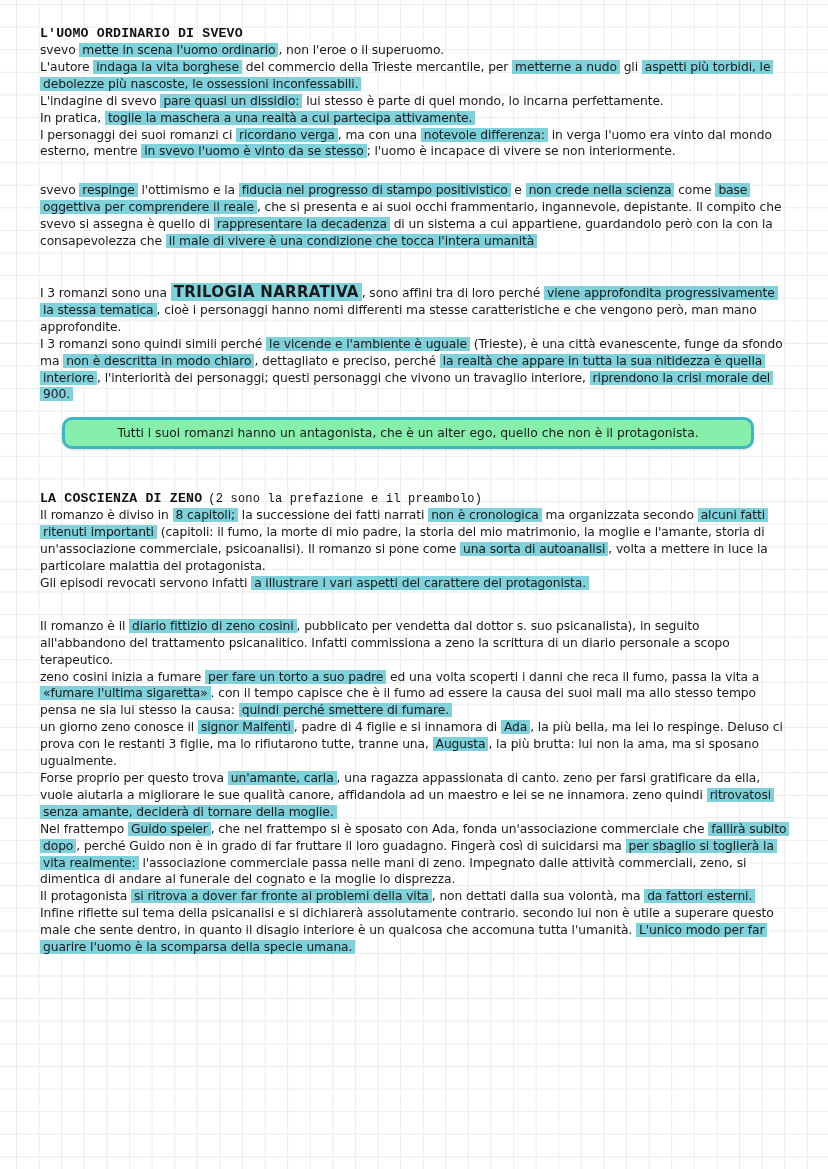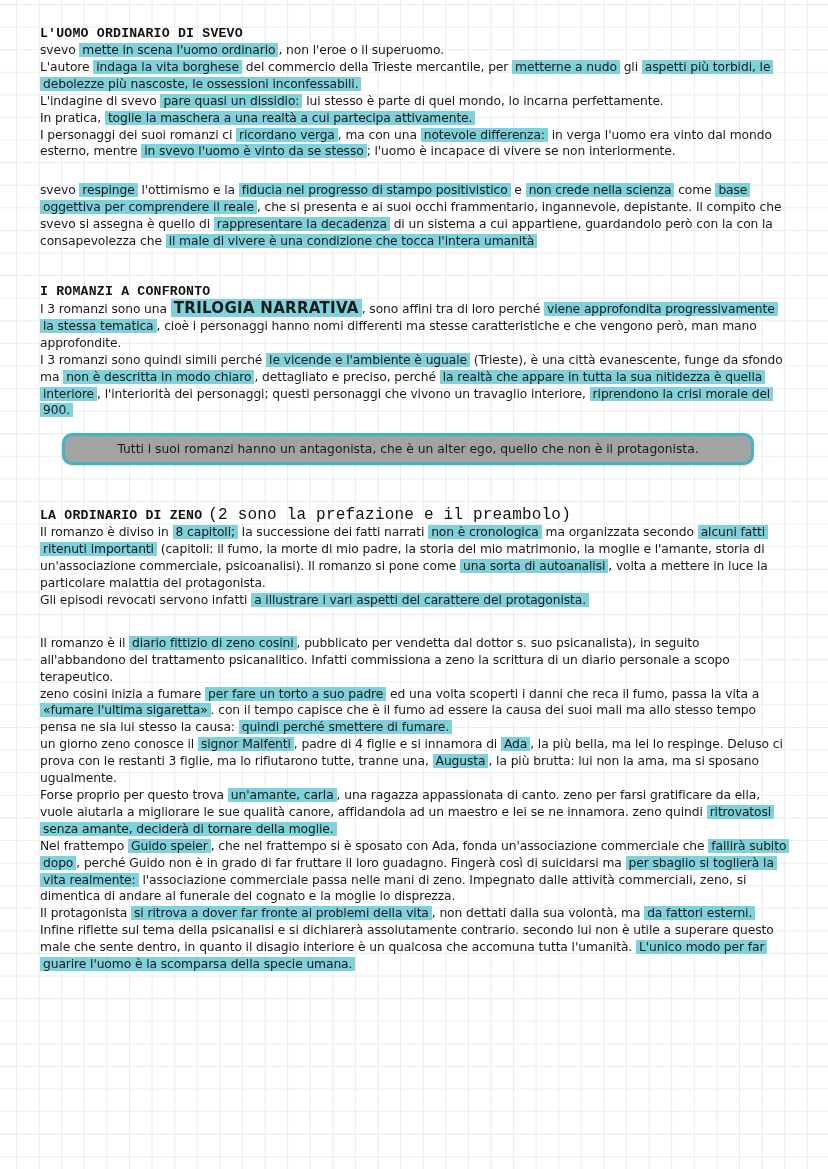--- a/index.html
+++ b/index.html
@@ -14,37 +14,37 @@
     font-family: "DejaVu Sans", sans-serif;
     color: #1a1a1a;
   }
   .page { position: relative; padding: 26px 40px 0 40px; }
   .section { margin: 0; }
   .h {
     font-family: Liberation Mono, monospace;
     font-weight: bold; font-size: 13.2px; letter-spacing: 0.2px;
     line-height: 16px; margin: 0; color: #111;
   }
-  .h .sub { font-weight: normal; font-size: 16px; margin-left: 6px; text-align: center; }
+  .h .sub { font-weight: normal; font-size: 12px; margin-left: 6px; text-align: center; }
   .para { font-size: 12.3px; line-height: 16.9px; margin: 0; letter-spacing: -0.1px; }
   .hl {
     background: #7fd2dc;
     border-radius: 0;
     padding: 0 3px;
     box-decoration-break: clone;
     -webkit-box-decoration-break: clone;
   }
   .caps { font-weight: bold; font-size: 15px; letter-spacing: 0.3px; }
   .gap-l { height: 34px; }
   .gap-m { height: 22px; }
   .callout {
     margin: 14px 34px 0 22px;
     border: 3px solid #3fb6c2;
     border-radius: 10px;
-    background: #a3a3a3;
+    background: #86efac;
     padding: 6px 10px;
     font-size: 12.3px;
     text-align: center;
     box-shadow: 0 1px 2px rgba(0,0,0,0.15);
   }
 </style>
 </head>
 <body>
 
 <div class="page">
@@ -52,30 +52,29 @@
   <div class="section">
     <h2 class="h">L'UOMO ORDINARIO DI SVEVO</h2>
     <p class="para"><span>svevo </span><span class="hl" style="background: rgb(127, 210, 220);">mette in scena l'uomo ordinario</span><span>, non l'eroe o il superuomo.</span><br><span>L'autore </span><span class="hl" style="background: rgb(127, 210, 220);">indaga la vita borghese</span><span> del commercio della Trieste mercantile, per </span><span class="hl" style="background: rgb(127, 210, 220);">metterne a nudo</span><span> gli </span><span class="hl" style="background: rgb(127, 210, 220);">aspetti più torbidi, le debolezze più nascoste, le ossessioni inconfessabili.</span><br><span>L'indagine di svevo </span><span class="hl" style="background: rgb(127, 210, 220);">pare quasi un dissidio:</span><span> lui stesso è parte di quel mondo, lo incarna perfettamente.</span><br><span>In pratica, </span><span class="hl" style="background: rgb(127, 210, 220);">toglie la maschera a una realtà a cui partecipa attivamente.</span><br><span>I personaggi dei suoi romanzi ci </span><span class="hl" style="background: rgb(127, 210, 220);">ricordano verga</span><span>, ma con una </span><span class="hl" style="background: rgb(127, 210, 220);">notevole differenza:</span><span> in verga l'uomo era vinto dal mondo esterno, mentre </span><span class="hl" style="background: rgb(127, 210, 220);">in svevo l'uomo è vinto da se stesso</span><span>; l'uomo è incapace di vivere se non interiormente.</span></p>
     <div class="gap-m"></div>
     <p class="para"><span>svevo </span><span class="hl" style="background: rgb(127, 210, 220);">respinge</span><span> l'ottimismo e la </span><span class="hl" style="background: rgb(127, 210, 220);">fiducia nel progresso di stampo positivistico</span><span> e </span><span class="hl" style="background: rgb(127, 210, 220);">non crede nella scienza</span><span> come </span><span class="hl" style="background: rgb(127, 210, 220);">base oggettiva per comprendere il reale</span><span>, che si presenta e ai suoi occhi frammentario, ingannevole, depistante. Il compito che svevo si assegna è quello di </span><span class="hl" style="background: rgb(127, 210, 220);">rappresentare la decadenza</span><span> di un sistema a cui appartiene, guardandolo però con la con la consapevolezza che </span><span class="hl" style="background: rgb(127, 210, 220);">il male di vivere è una condizione che tocca l'intera umanità</span></p>
   </div>
 
   <div class="gap-l"></div>
 
   <div class="section">
-    <h2 class="h">I ROMANZI A CONFRONTO</h2>
     <p class="para"><span>I 3 romanzi sono una </span><span class="hl caps" style="background: rgb(127, 210, 220);">TRILOGIA NARRATIVA</span><span>, sono affini tra di loro perché </span><span class="hl" style="background: rgb(127, 210, 220);">viene approfondita progressivamente la stessa tematica</span><span>, cioè i personaggi hanno nomi differenti ma stesse caratteristiche e che vengono però, man mano approfondite.</span><br><span>I 3 romanzi sono quindi simili perché </span><span class="hl" style="background: rgb(127, 210, 220);">le vicende e l'ambiente è uguale</span><span> (Trieste), è una città evanescente, funge da sfondo ma </span><span class="hl" style="background: rgb(127, 210, 220);">non è descritta in modo chiaro</span><span>, dettagliato e preciso, perché </span><span class="hl" style="background: rgb(127, 210, 220);">la realtà che appare in tutta la sua nitidezza è quella interiore</span><span>, l'interiorità dei personaggi; questi personaggi che vivono un travaglio interiore, </span><span class="hl" style="background: rgb(127, 210, 220);">riprendono la crisi morale del 900.</span></p>
     <div class="callout">Tutti i suoi romanzi hanno un antagonista, che è un alter ego, quello che non è il protagonista.</div>
   </div>
 
   <div class="gap-l" style="height:42px"></div>
 
   <div class="section">
     <h2 class="h">
-      <span>LA ORDINARIO DI ZENO</span><span class="sub">(2 sono la prefazione e il preambolo)</span>
+      <span>LA COSCIENZA DI ZENO</span><span class="sub">(2 sono la prefazione e il preambolo)</span>
     </h2>
     <p class="para"><span>Il romanzo è diviso in </span><span class="hl" style="background: rgb(127, 210, 220);">8 capitoli;</span><span> la successione dei fatti narrati </span><span class="hl" style="background: rgb(127, 210, 220);">non è cronologica</span><span> ma organizzata secondo </span><span class="hl" style="background: rgb(127, 210, 220);">alcuni fatti ritenuti importanti</span><span> (capitoli: il fumo, la morte di mio padre, la storia del mio matrimonio, la moglie e l'amante, storia di un'associazione commerciale, psicoanalisi). Il romanzo si pone come </span><span class="hl" style="background: rgb(127, 210, 220);">una sorta di autoanalisi</span><span>, volta a mettere in luce la particolare malattia del protagonista.</span><br><span>Gli episodi revocati servono infatti </span><span class="hl" style="background: rgb(127, 210, 220);">a illustrare i vari aspetti del carattere del protagonista.</span></p>
   </div>
 
   <div class="gap-m" style="height:26px"></div>
 
   <div class="section">
     <p class="para"><span>Il romanzo è il </span><span class="hl" style="background: rgb(127, 210, 220);">diario fittizio di zeno cosini</span><span>, pubblicato per vendetta dal dottor s. suo psicanalista), in seguito all'abbandono del trattamento psicanalitico. Infatti commissiona a zeno la scrittura di un diario personale a scopo terapeutico.</span><br><span>zeno cosini inizia a fumare </span><span class="hl" style="background: rgb(127, 210, 220);">per fare un torto a suo padre</span><span> ed una volta scoperti i danni che reca il fumo, passa la vita a </span><span class="hl" style="background: rgb(127, 210, 220);">«fumare l'ultima sigaretta»</span><span>. con il tempo capisce che è il fumo ad essere la causa dei suoi mali ma allo stesso tempo pensa ne sia lui stesso la causa: </span><span class="hl" style="background: rgb(127, 210, 220);">quindi perché smettere di fumare.</span><br><span>un giorno zeno conosce il </span><span class="hl" style="background: rgb(127, 210, 220);">signor Malfenti</span><span>, padre di 4 figlie e si innamora di </span><span class="hl" style="background: rgb(127, 210, 220);">Ada</span><span>, la più bella, ma lei lo respinge. Deluso ci prova con le restanti 3 figlie, ma lo rifiutarono tutte, tranne una, </span><span class="hl" style="background: rgb(127, 210, 220);">Augusta</span><span>, la più brutta: lui non la ama, ma si sposano ugualmente.</span><br><span>Forse proprio per questo trova </span><span class="hl" style="background: rgb(127, 210, 220);">un'amante, carla</span><span>, una ragazza appassionata di canto. zeno per farsi gratificare da ella, vuole aiutarla a migliorare le sue qualità canore, affidandola ad un maestro e lei se ne innamora. zeno quindi </span><span class="hl" style="background: rgb(127, 210, 220);">ritrovatosi senza amante, deciderà di tornare della moglie.</span><br><span>Nel frattempo </span><span class="hl" style="background: rgb(127, 210, 220);">Guido speier</span><span>, che nel frattempo si è sposato con Ada, fonda un'associazione commerciale che </span><span class="hl" style="background: rgb(127, 210, 220);">fallirà subito dopo</span><span>, perché Guido non è in grado di far fruttare il loro guadagno. Fingerà così di suicidarsi ma </span><span class="hl" style="background: rgb(127, 210, 220);">per sbaglio si toglierà la vita realmente:</span><span> l'associazione commerciale passa nelle mani di zeno. Impegnato dalle attività commerciali, zeno, si dimentica di andare al funerale del cognato e la moglie lo disprezza.</span><br><span>Il protagonista </span><span class="hl" style="background: rgb(127, 210, 220);">si ritrova a dover far fronte ai problemi della vita</span><span>, non dettati dalla sua volontà, ma </span><span class="hl" style="background: rgb(127, 210, 220);">da fattori esterni.</span><span> Infine riflette sul tema della psicanalisi e si dichiarerà assolutamente contrario. secondo lui non è utile a superare questo male che sente dentro, in quanto il disagio interiore è un qualcosa che accomuna tutta l'umanità. </span><span class="hl" style="background: rgb(127, 210, 220);">L'unico modo per far guarire l'uomo è la scomparsa della specie umana.</span></p>
   </div>
 

